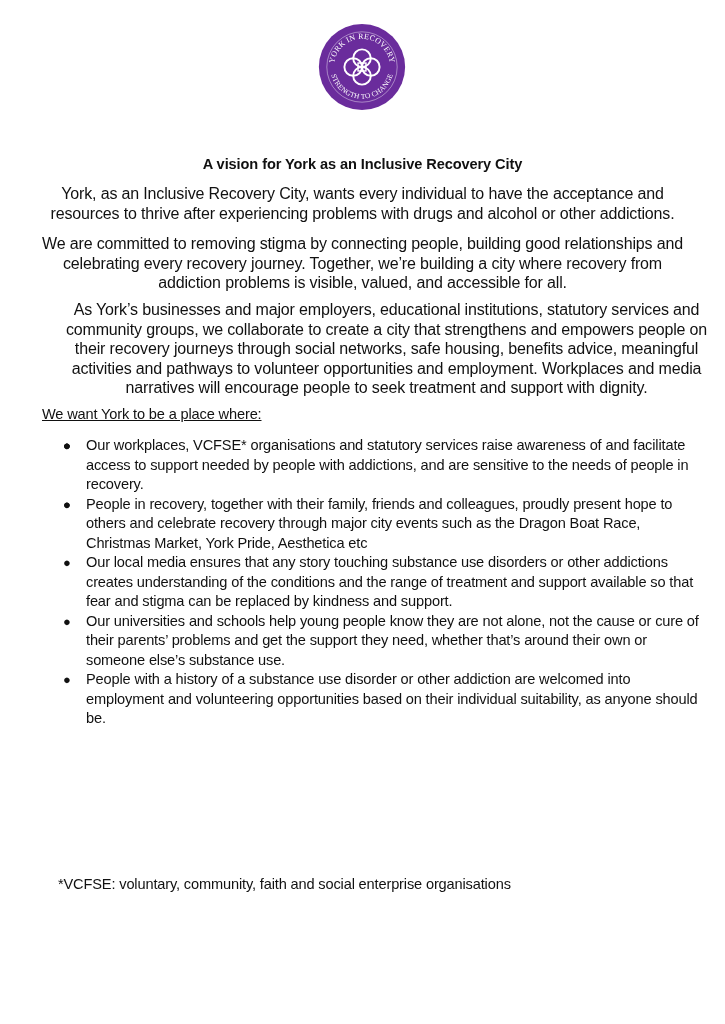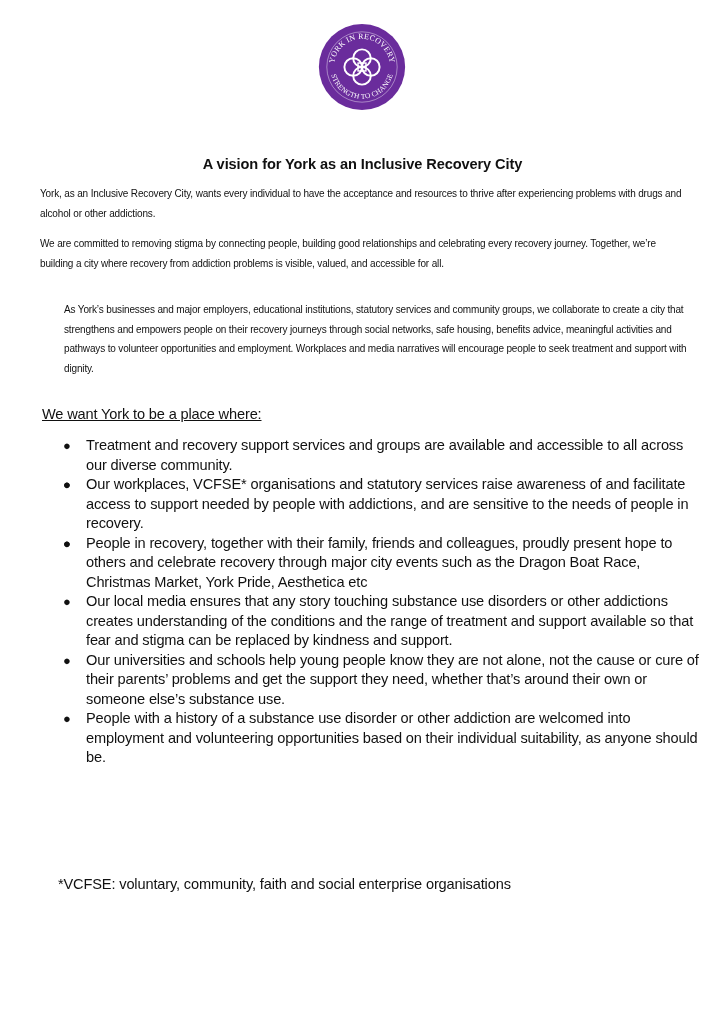--- a/index.html
+++ b/index.html
@@ -7,22 +7,22 @@
     width: 725px; height: 1024px; overflow: hidden; position: relative;
     font-family: "Liberation Sans", sans-serif; color: #111111;
   }
   .logo-wrap { position: absolute; left: 318px; top: 23px; width: 88px; height: 88px; }
   .logo-wrap svg { width: 88px; height: 88px; display: block; }
   .title {
     position: absolute; top: 156px; left: 0; width: 725px; text-align: center;
     font-weight: bold; font-size: 14.6px; letter-spacing: -0.1px;
   }
   .para {
-    position: absolute; left: 40px; width: 645px; text-align: left;
-    font-size: 10px; line-height: 19.5px; letter-spacing: -0.15px; margin: 0;
+    position: absolute; left: 40px; width: 645px; text-align: center;
+    font-size: 16px; line-height: 19.5px; letter-spacing: -0.15px; margin: 0;
   }
   .p1 { top: 184px; }
   .p2 { top: 234px; }
   .p3 { top: 300px; margin-left: 24px; }
   .lead {
     position: absolute; left: 42px; top: 406px; font-size: 14.6px; letter-spacing: -0.15px; margin: 0; text-decoration: underline;
   }
   ul.vision {
     position: absolute; left: 0; top: 436px; width: 700px; margin: 0; padding: 0; list-style: none;
     font-size: 14.6px; line-height: 19.5px; letter-spacing: -0.15px;
@@ -64,21 +64,21 @@
 
 <div class="title">A vision for York as an Inclusive Recovery City</div>
 
 <p class="para p1">York, as an Inclusive Recovery City, wants every individual to have the acceptance and resources to thrive after experiencing problems with drugs and alcohol or other addictions.</p>
 <p class="para p2">We are committed to removing stigma by connecting people, building good relationships and celebrating every recovery journey. Together, we’re building a city where recovery from addiction problems is visible, valued, and accessible for all.</p>
 <p class="para p3">As York’s businesses and major employers, educational institutions, statutory services and community groups, we collaborate to create a city that strengthens and empowers people on their recovery journeys through social networks, safe housing, benefits advice, meaningful activities and pathways to volunteer opportunities and employment. Workplaces and media narratives will encourage people to seek treatment and support with dignity.</p>
 
 <p class="lead">We want York to be a place where:</p>
 
 <ul class="vision">
-  <li><span class="bullet">●</span><span>Treatment and recovery support services and groups are available and accessible to all across our diverse community.</span></li>
+  <li><span class="bullet">●</span></li>
   <li><span class="bullet">●</span></li>
   <li><span class="bullet">●</span><span>Our workplaces, VCFSE* organisations and statutory services raise awareness of and facilitate access to support needed by people with addictions, and are sensitive to the needs of people in recovery.</span></li>
   <li><span class="bullet">●</span></li>
   <li><span class="bullet">●</span><span>People in recovery, together with their family, friends and colleagues, proudly present hope to others and celebrate recovery through major city events such as the Dragon Boat Race, Christmas Market, York Pride, Aesthetica etc</span></li>
   <li><span class="bullet">●</span><span>Our local media ensures that any story touching substance use disorders or other addictions creates understanding of the conditions and the range of treatment and support available so that fear and stigma can be replaced by kindness and support.</span></li>
   <li><span class="bullet">●</span><span>Our universities and schools help young people know they are not alone, not the cause or cure of their parents’ problems and get the support they need, whether that’s around their own or someone else’s substance use.</span></li>
   <li><span class="bullet">●</span><span>People with a history of a substance use disorder or other addiction are welcomed into employment and volunteering opportunities based on their individual suitability, as anyone should be.</span></li>
 </ul>
 
 <p class="footnote">*VCFSE: voluntary, community, faith and social enterprise organisations</p>

